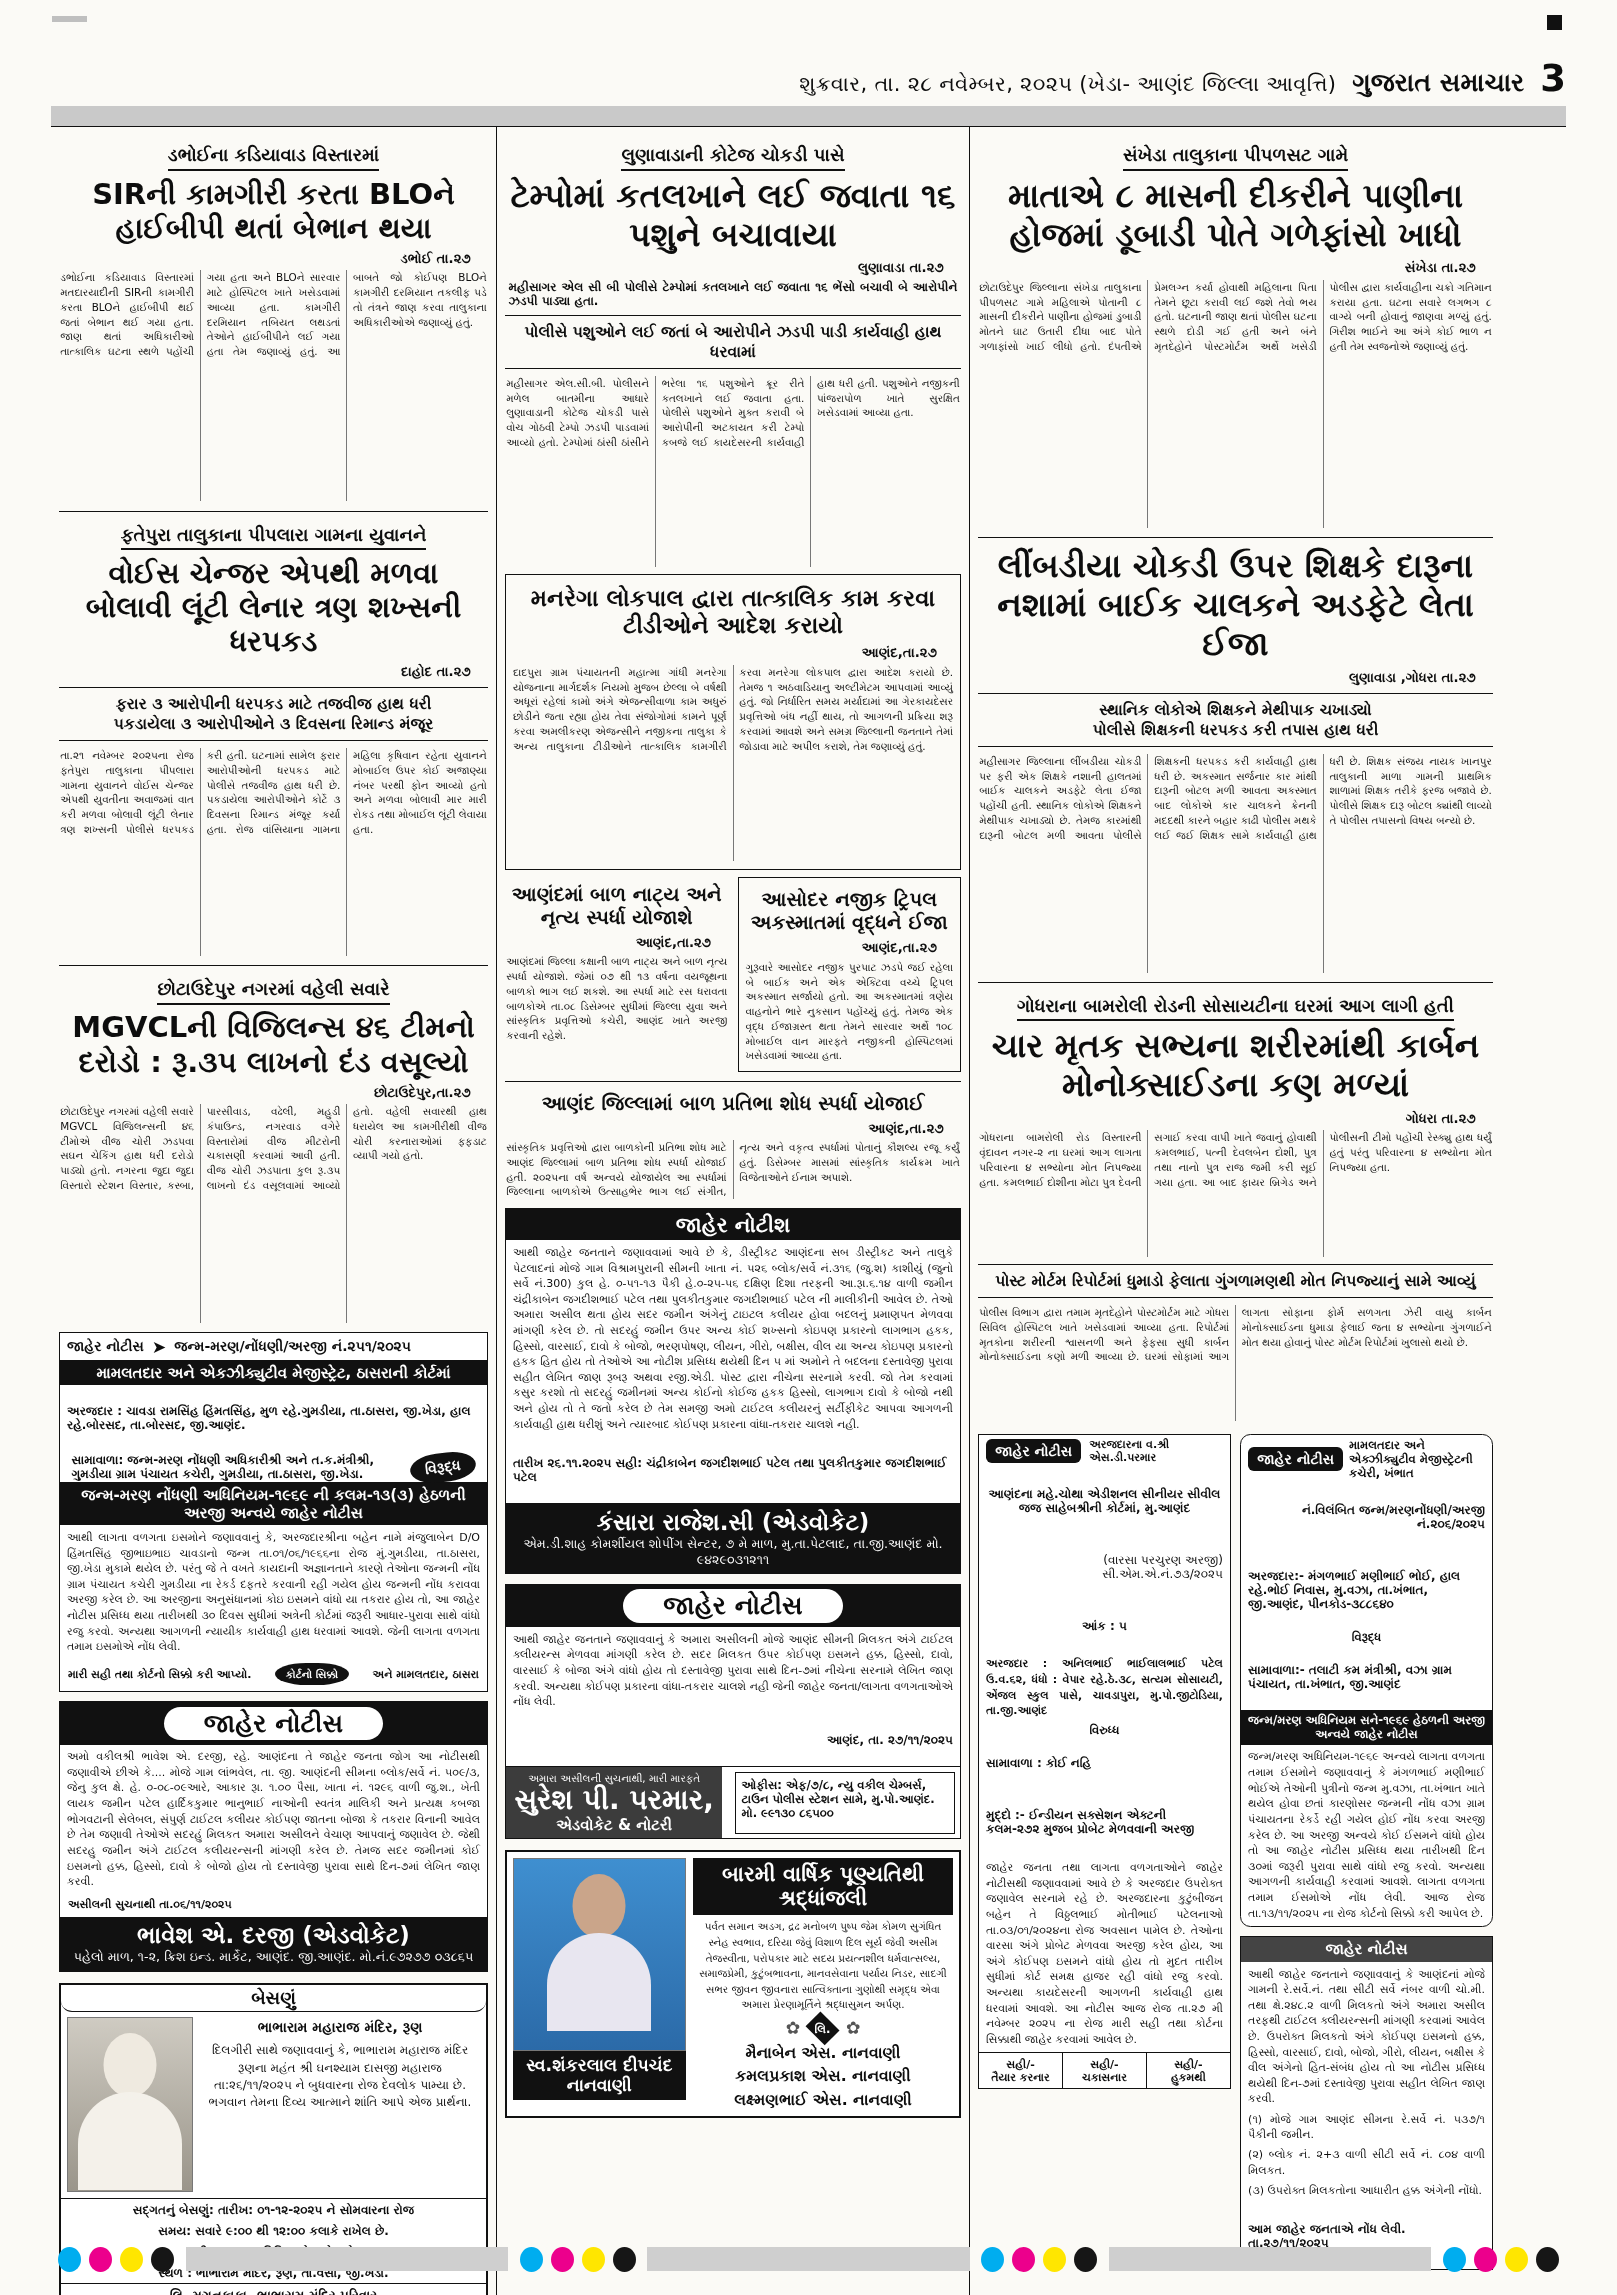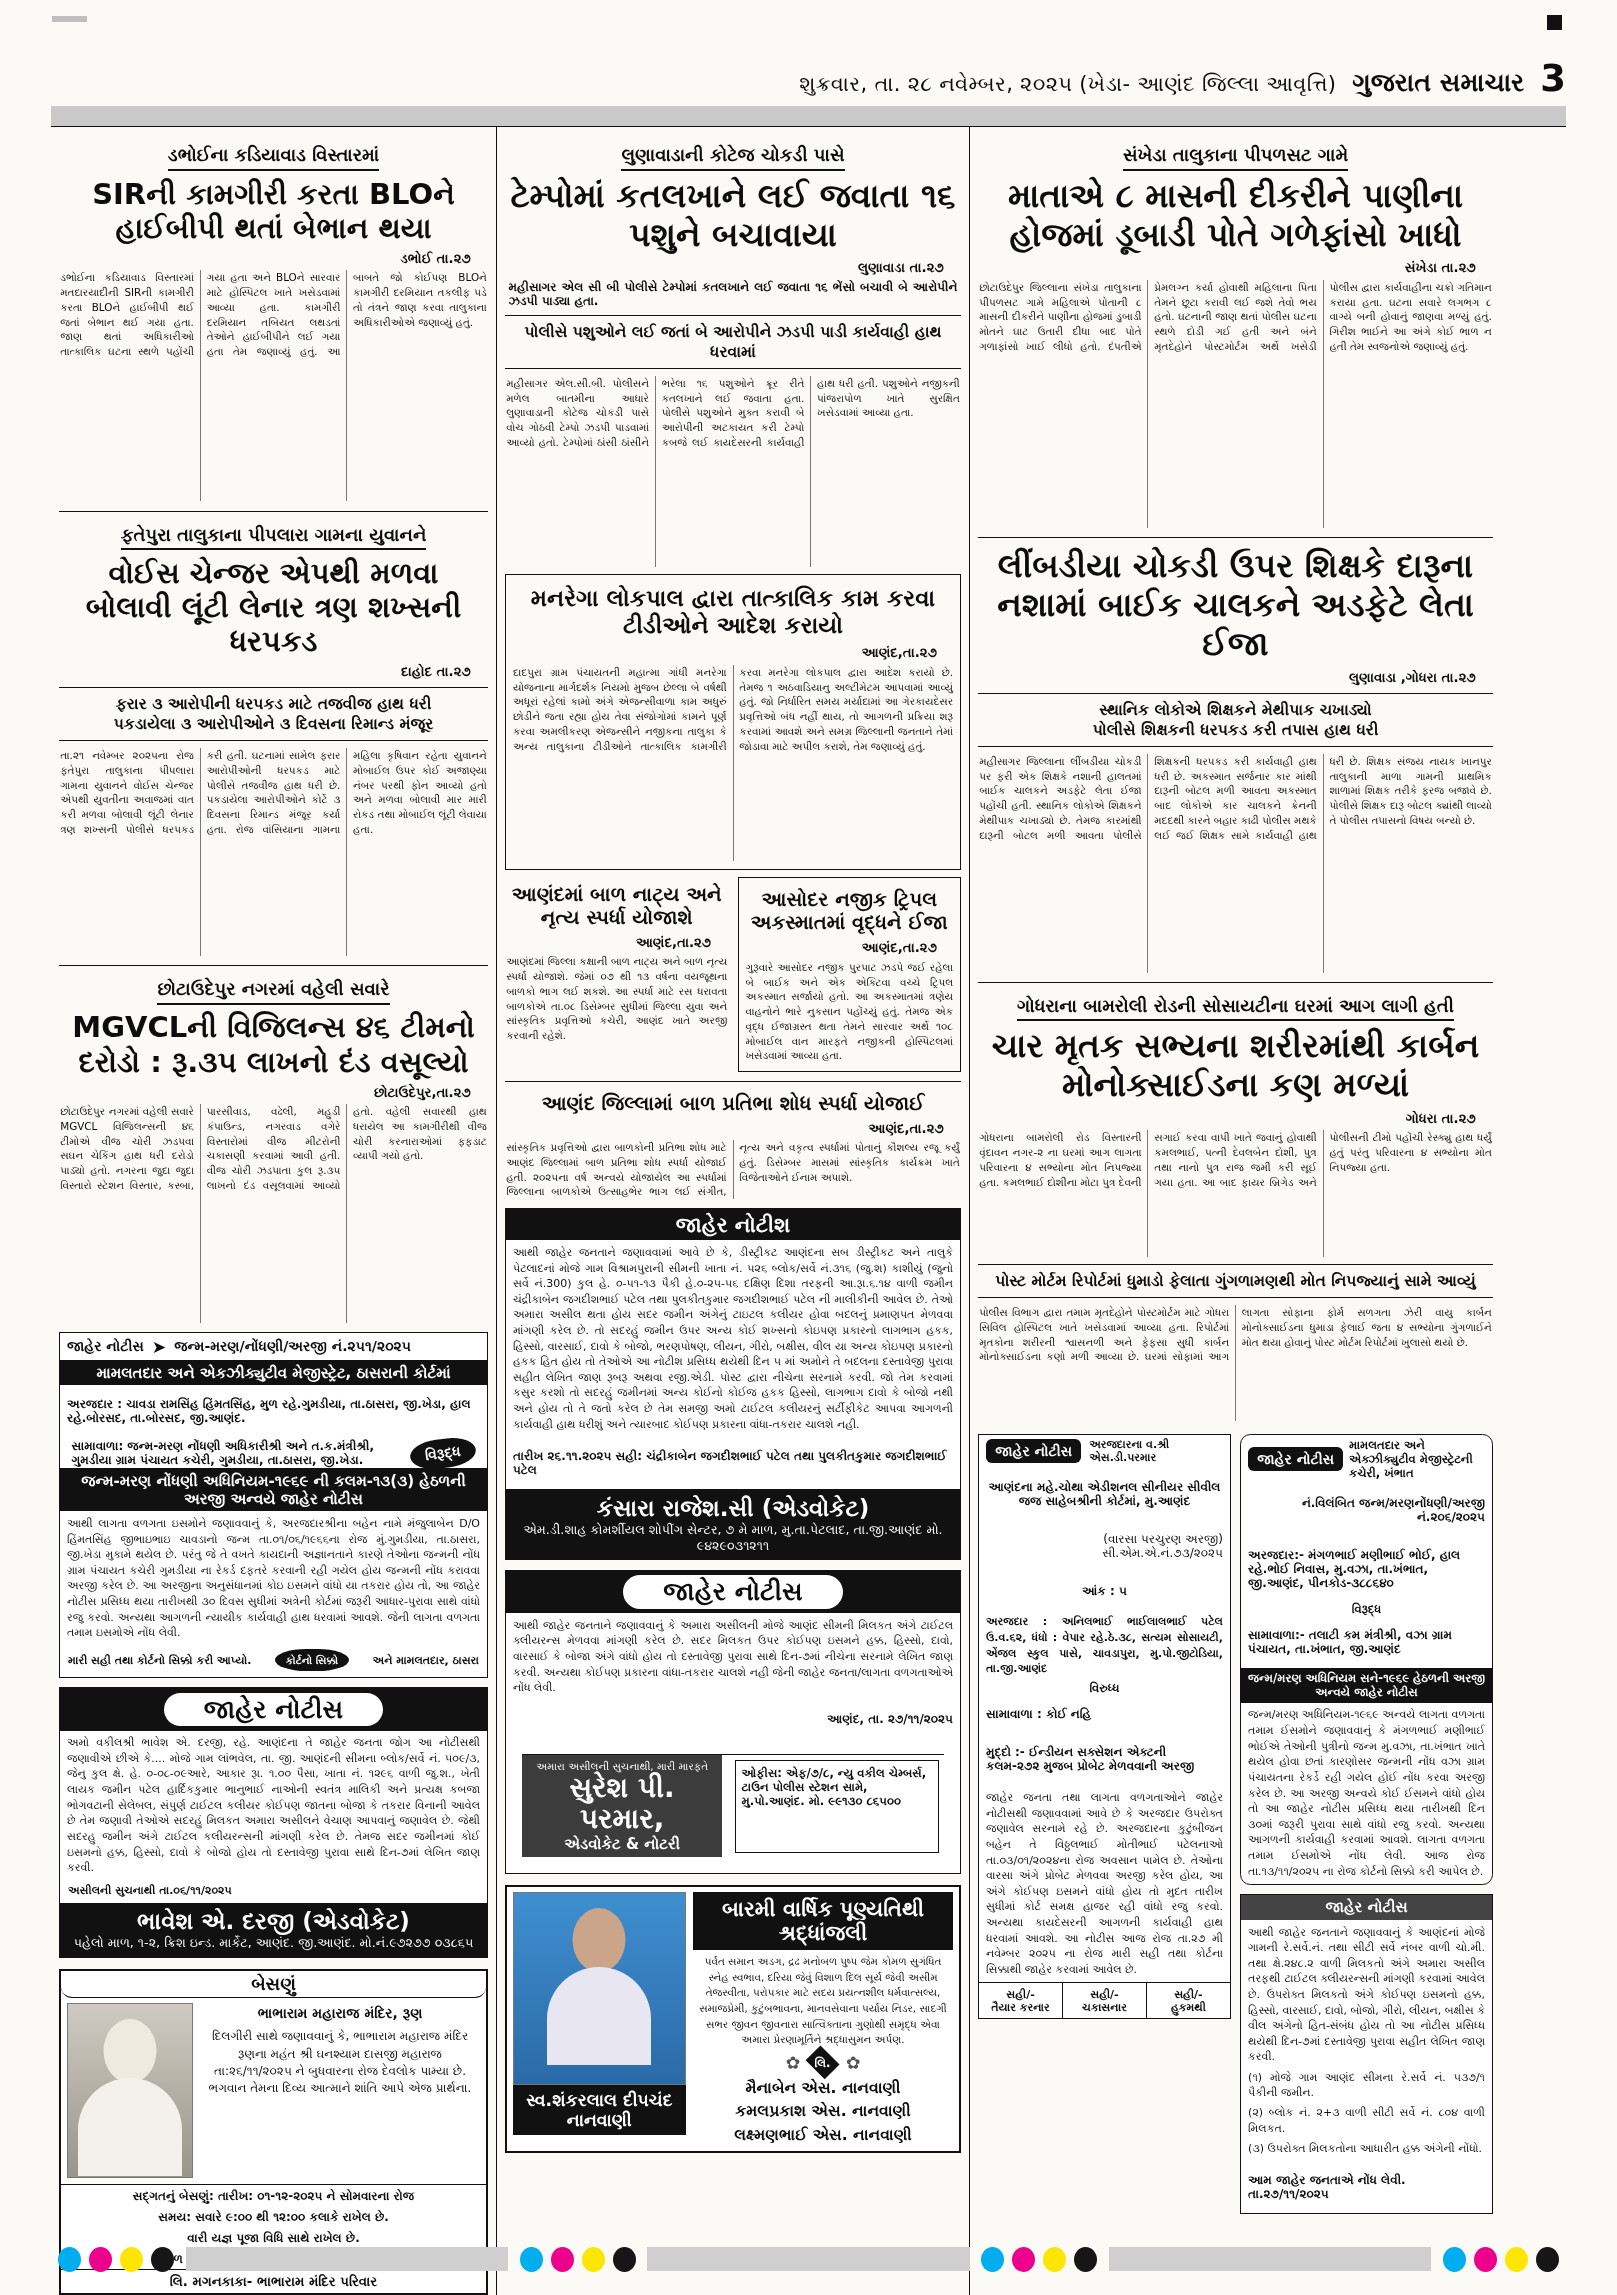--- a/index.html
+++ b/index.html
@@ -37,21 +37,21 @@
            font-size:15.6px;line-height:1.3;padding:5.8px 4.6px;margin:7px 0;}
   .boxart{border:1.2px solid #111;padding:4.6px 5.8px;margin:7px 0;}
   .tworow{display:flex;gap:9.2px;}
   .tworow>div{flex:1;min-width:0;}
   
   .notice{border:1.7px solid #111;margin:9.2px 0;padding:0;background:#fff;}
   .n-headrow{display:flex;align-items:center;gap:8px;padding:3.5px 7px;font-size:14px;font-weight:700;}
   .n-bar{background:#111;color:#fff;text-align:center;font-weight:700;font-size:15px;padding:3.5px 4.6px;}
   .n-gray{background:#444;color:#fff;text-align:center;font-weight:700;font-size:15px;padding:3.5px 4.6px;}
   .n-body{font-size:11px;line-height:1.42;text-align:justify;padding:4.6px 7px;}
-  .n-meta{font-size:12px;font-weight:700;padding:12px 7px;}
+  .n-meta{font-size:12px;font-weight:700;padding:19px 7px;}
   .versus{display:inline-block;background:#111;color:#fff;border-radius:50% / 60%;padding:5.8px 15px;
           font-size:14px;font-weight:700;transform:rotate(-7deg);}
   .vrow{display:flex;justify-content:space-between;align-items:center;padding:1.2px 11.6px;}
   .jn-title{background:#111;text-align:center;padding:4.6px;}
   .jn-pill{display:inline-block;background:#fff;border-radius:26.6px;padding:1.2px 40px;font-size:25.4px;font-weight:700;}
   .tag{background:#111;color:#fff;border-radius:5.8px;padding:3.5px 9.2px;font-size:14px;font-weight:700;white-space:nowrap;}
   .arrow{font-size:17.3px;font-weight:700;}
   .sealoval{display:inline-block;background:#111;color:#fff;border-radius:50%/58%;padding:4.6px 10.4px;font-size:10.4px;font-weight:700;}
   .signrow{display:flex;justify-content:space-between;align-items:center;font-size:11px;font-weight:700;padding:3.5px 8px 5.8px;}
   .advblock{display:flex;gap:8px;align-items:stretch;border:1.7px solid #111;margin:8px 0;}
@@ -240,21 +240,21 @@
         <div class="advcenter">
           <div class="nm">કંસારા રાજેશ.સી (એડવોકેટ)</div>
           <div class="ad">એમ.ડી.શાહ કોમર્શીયલ શોપીંગ સેન્ટર, ૭ મે માળ, મુ.તા.પેટલાદ, તા.જી.આણંદ મો. ૯૪૨૯૦૩૧૨૧૧</div>
         </div>
       </div>
 
       <div class="notice">
         <div class="jn-title"><span class="jn-pill">જાહેર નોટીસ</span></div>
         <div class="n-body">આથી જાહેર જનતાને જણાવવાનું કે અમારા અસીલની મોજે આણંદ સીમની મિલકત અંગે ટાઈટલ ક્લીયરન્સ મેળવવા માંગણી કરેલ છે. સદર મિલકત ઉપર કોઈપણ ઇસમને હક્ક, હિસ્સો, દાવો, વારસાઈ કે બોજા અંગે વાંધો હોય તો દસ્તાવેજી પુરાવા સાથે દિન-૭માં નીચેના સરનામે લેખિત જાણ કરવી. અન્યથા કોઈપણ પ્રકારના વાંધા-તકરાર ચાલશે નહી જેની જાહેર જનતા/લાગતા વળગતાઓએ નોંધ લેવી.</div>
         <div class="n-meta" style="text-align:right">આણંદ, તા. ૨૭/૧૧/૨૦૨૫</div>
-        <div class="advblock" style="border-width:0;border-top:1.7px solid #111;margin:16px">
+        <div class="advblock" style="border-width:0;border-top:1.7px solid #111;margin:0">
           <div class="advdark">
             <div class="advby">અમારા અસીલની સુચનાથી, મારી મારફતે</div>
             <div class="advname">સુરેશ પી. પરમાર,</div>
             <div class="advrole">એડવોકેટ &amp; નોટરી</div>
           </div>
           <div class="advoffice">ઓફીસ: એફ/૭/૮, ન્યુ વકીલ ચેમ્બર્સ, ટાઉન પોલીસ સ્ટેશન સામે, મુ.પો.આણંદ. મો. ૯૯૧૩૦ ૮૬૫૦૦</div>
         </div>
       </div>
 
       <div class="obit">

